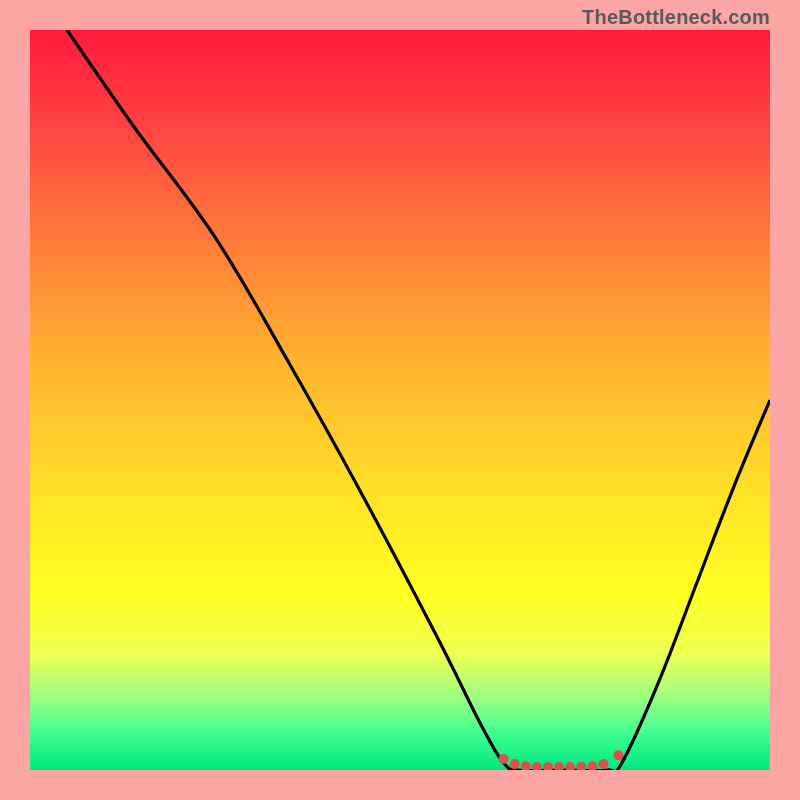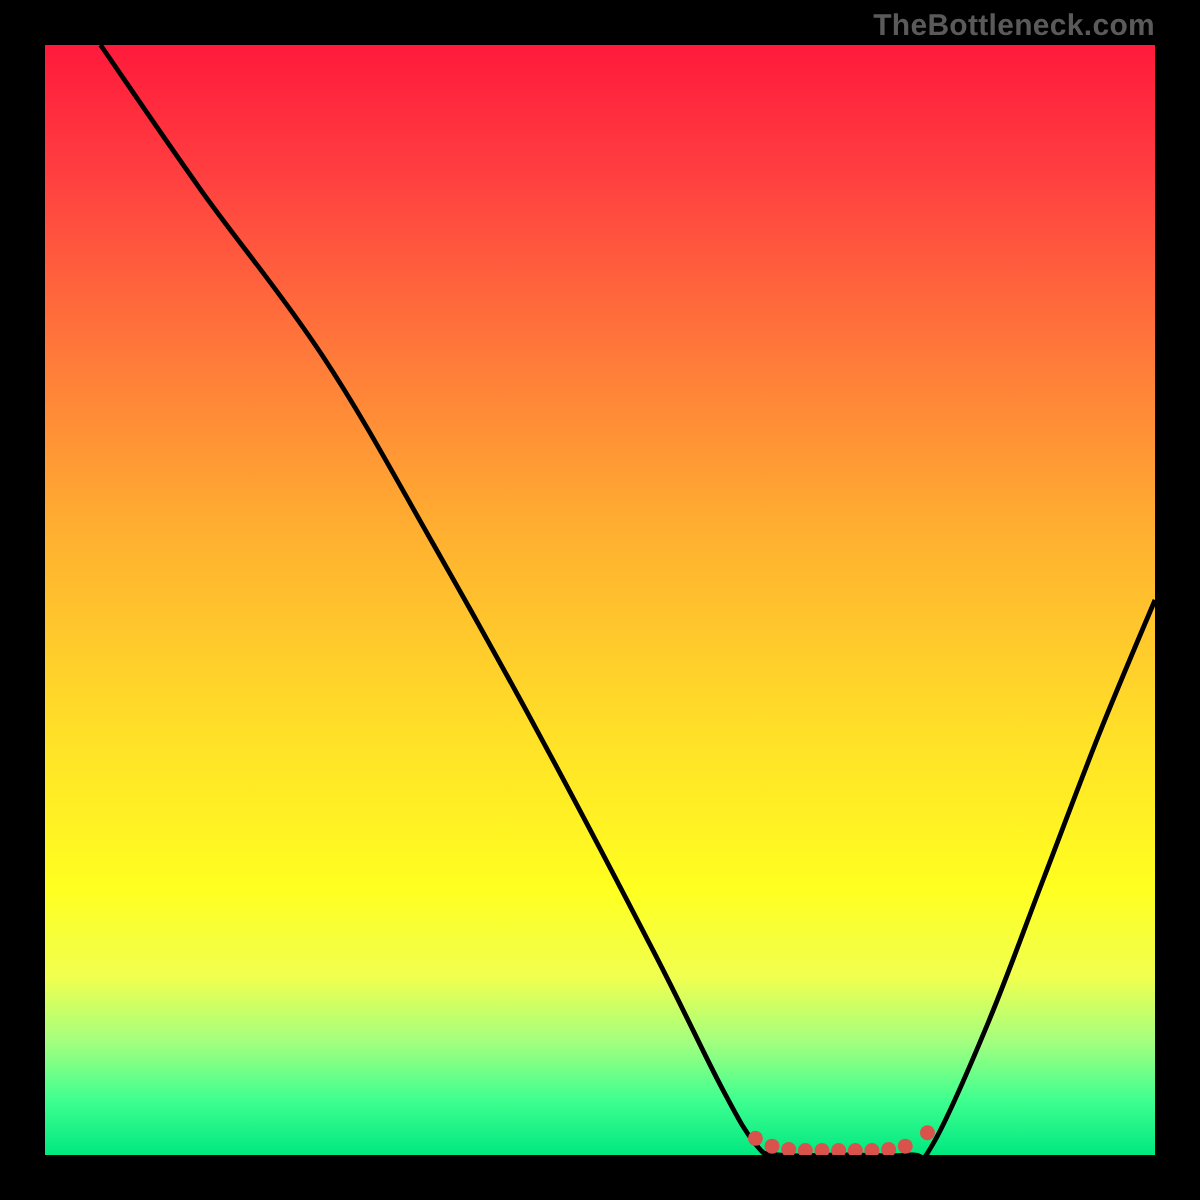--- a/index.html
+++ b/index.html
@@ -6,21 +6,21 @@
     margin: 0;
     padding: 0;
     width: 800px;
     height: 800px;
     overflow: hidden;
   }
   .chart-container {
     position: relative;
     width: 800px;
     height: 800px;
-    background: #000000;
+    background: #fca5a5;
   }
   .plot-area {
     position: absolute;
     left: 30px;
     top: 30px;
     width: 740px;
     height: 740px;
     background: linear-gradient(to bottom,
       #ff1a3c 0%,
       #ff4040 12%,

